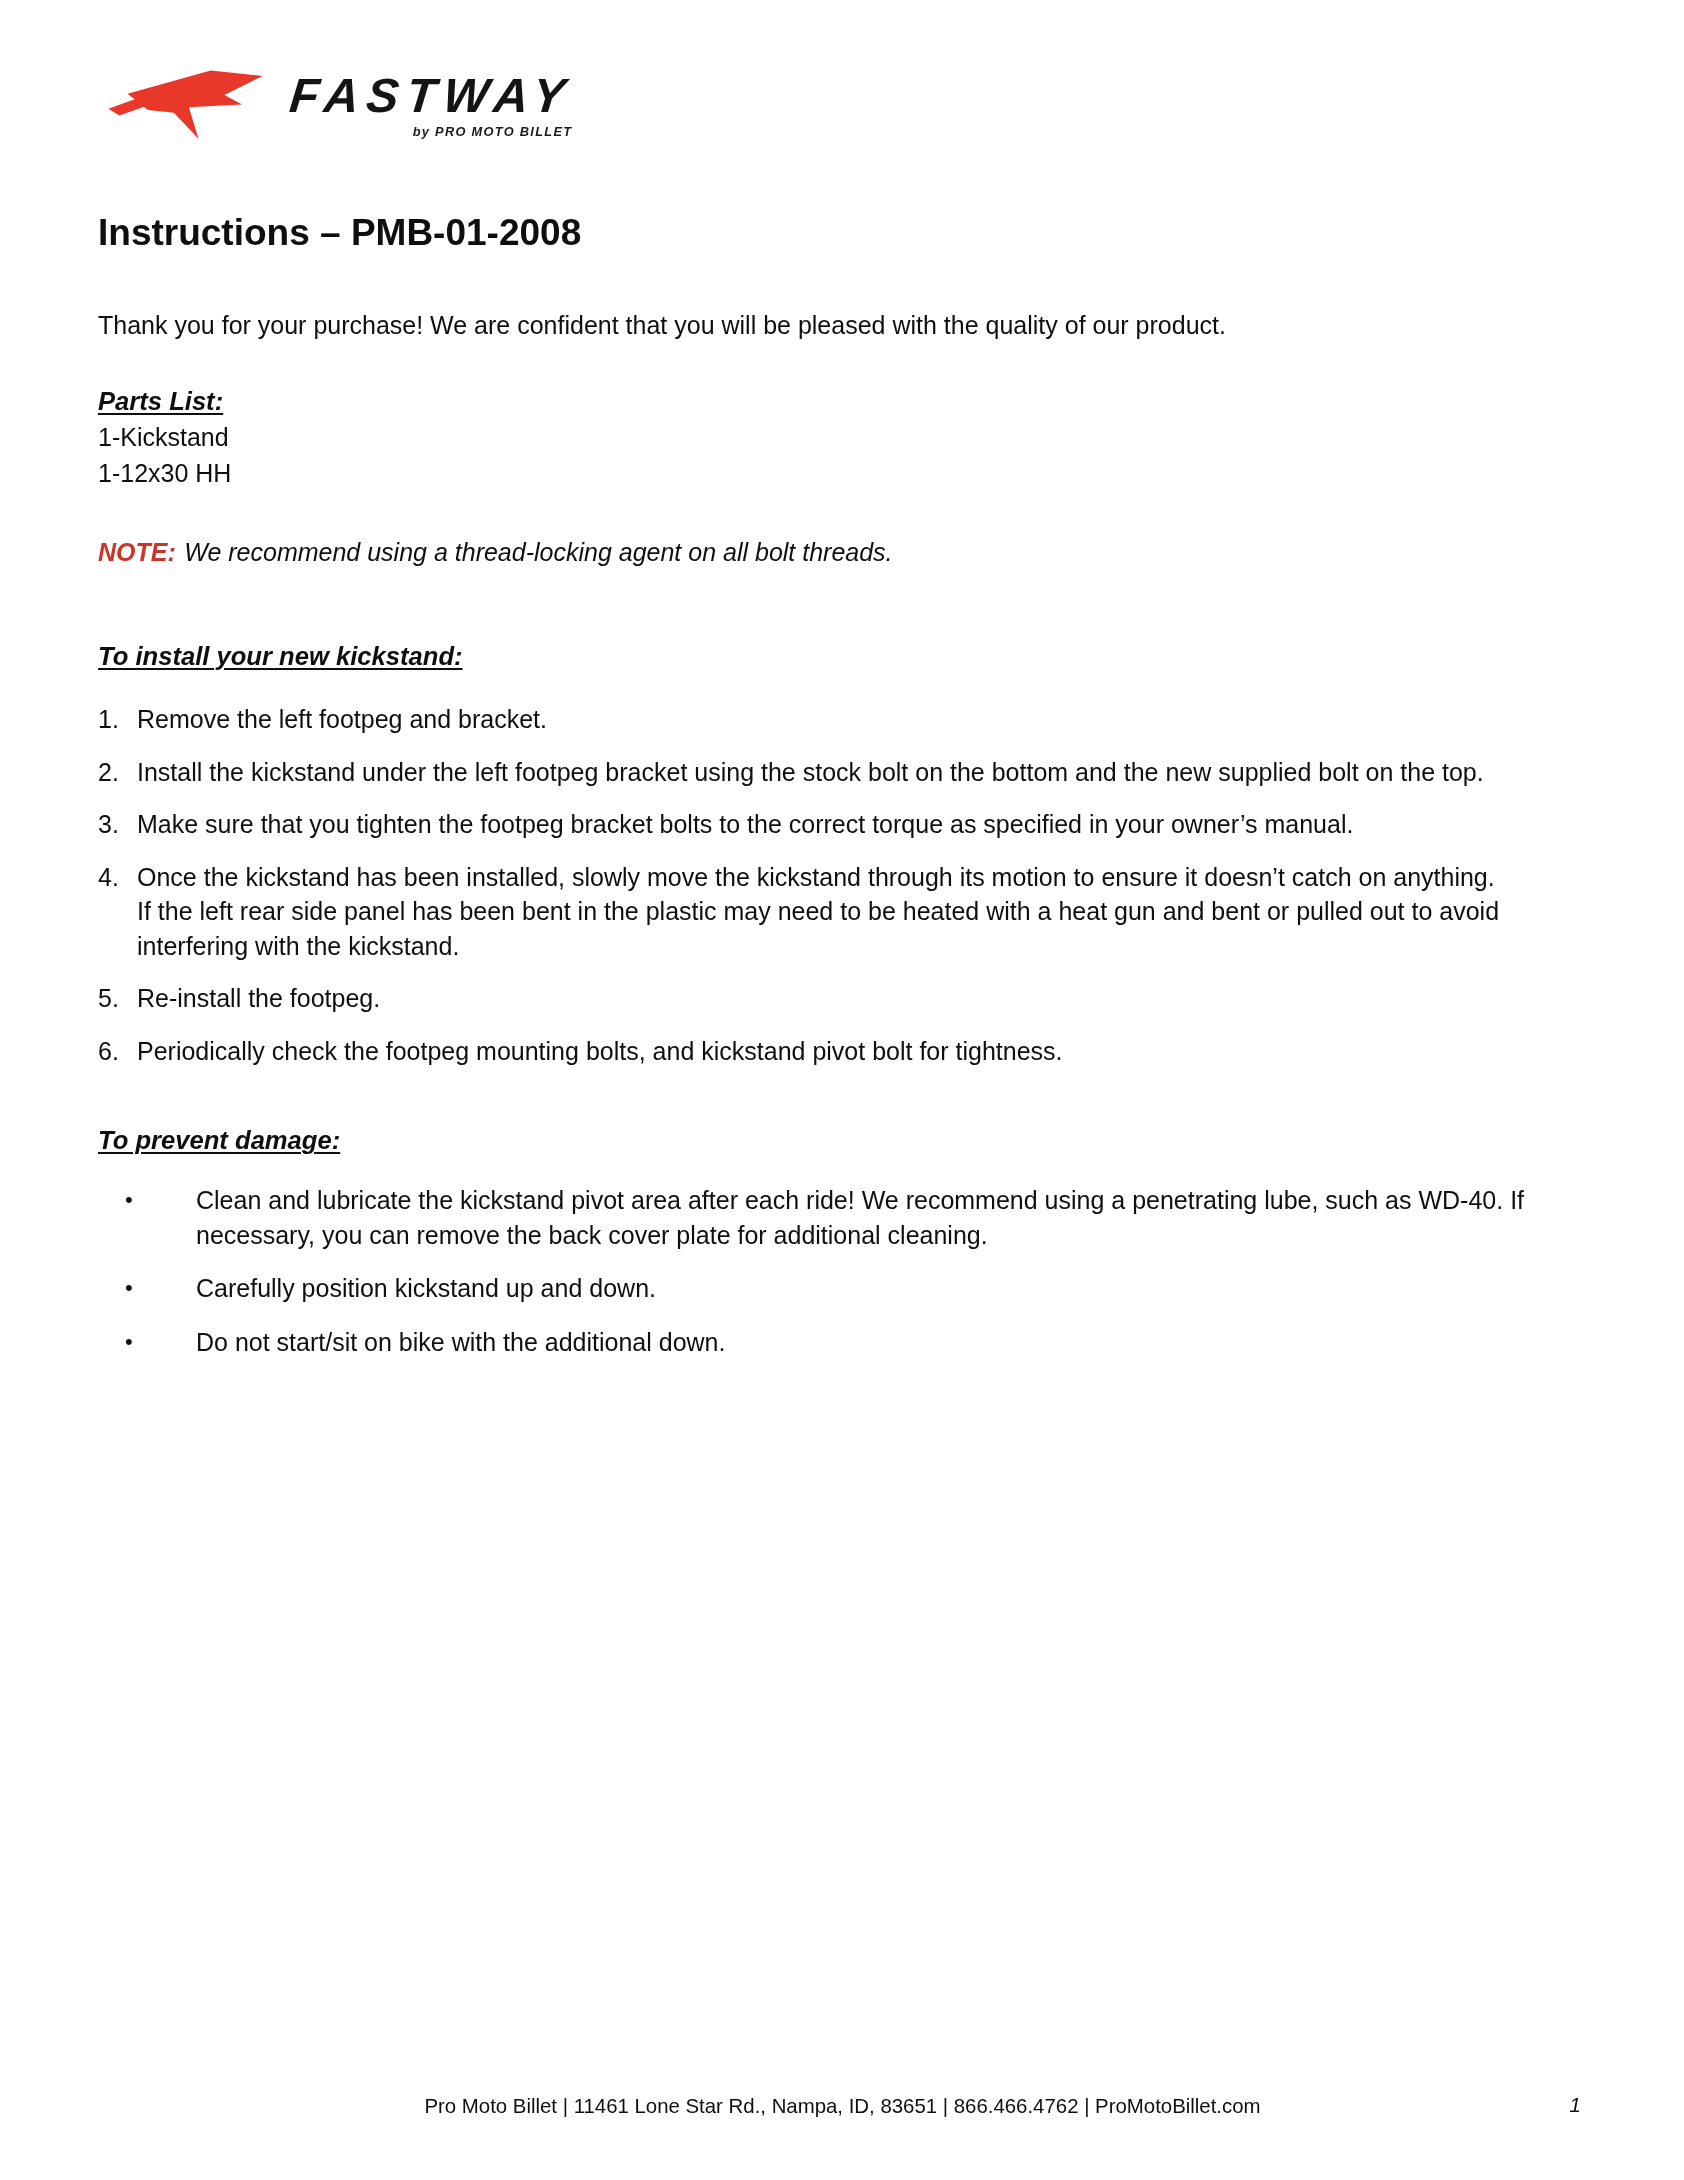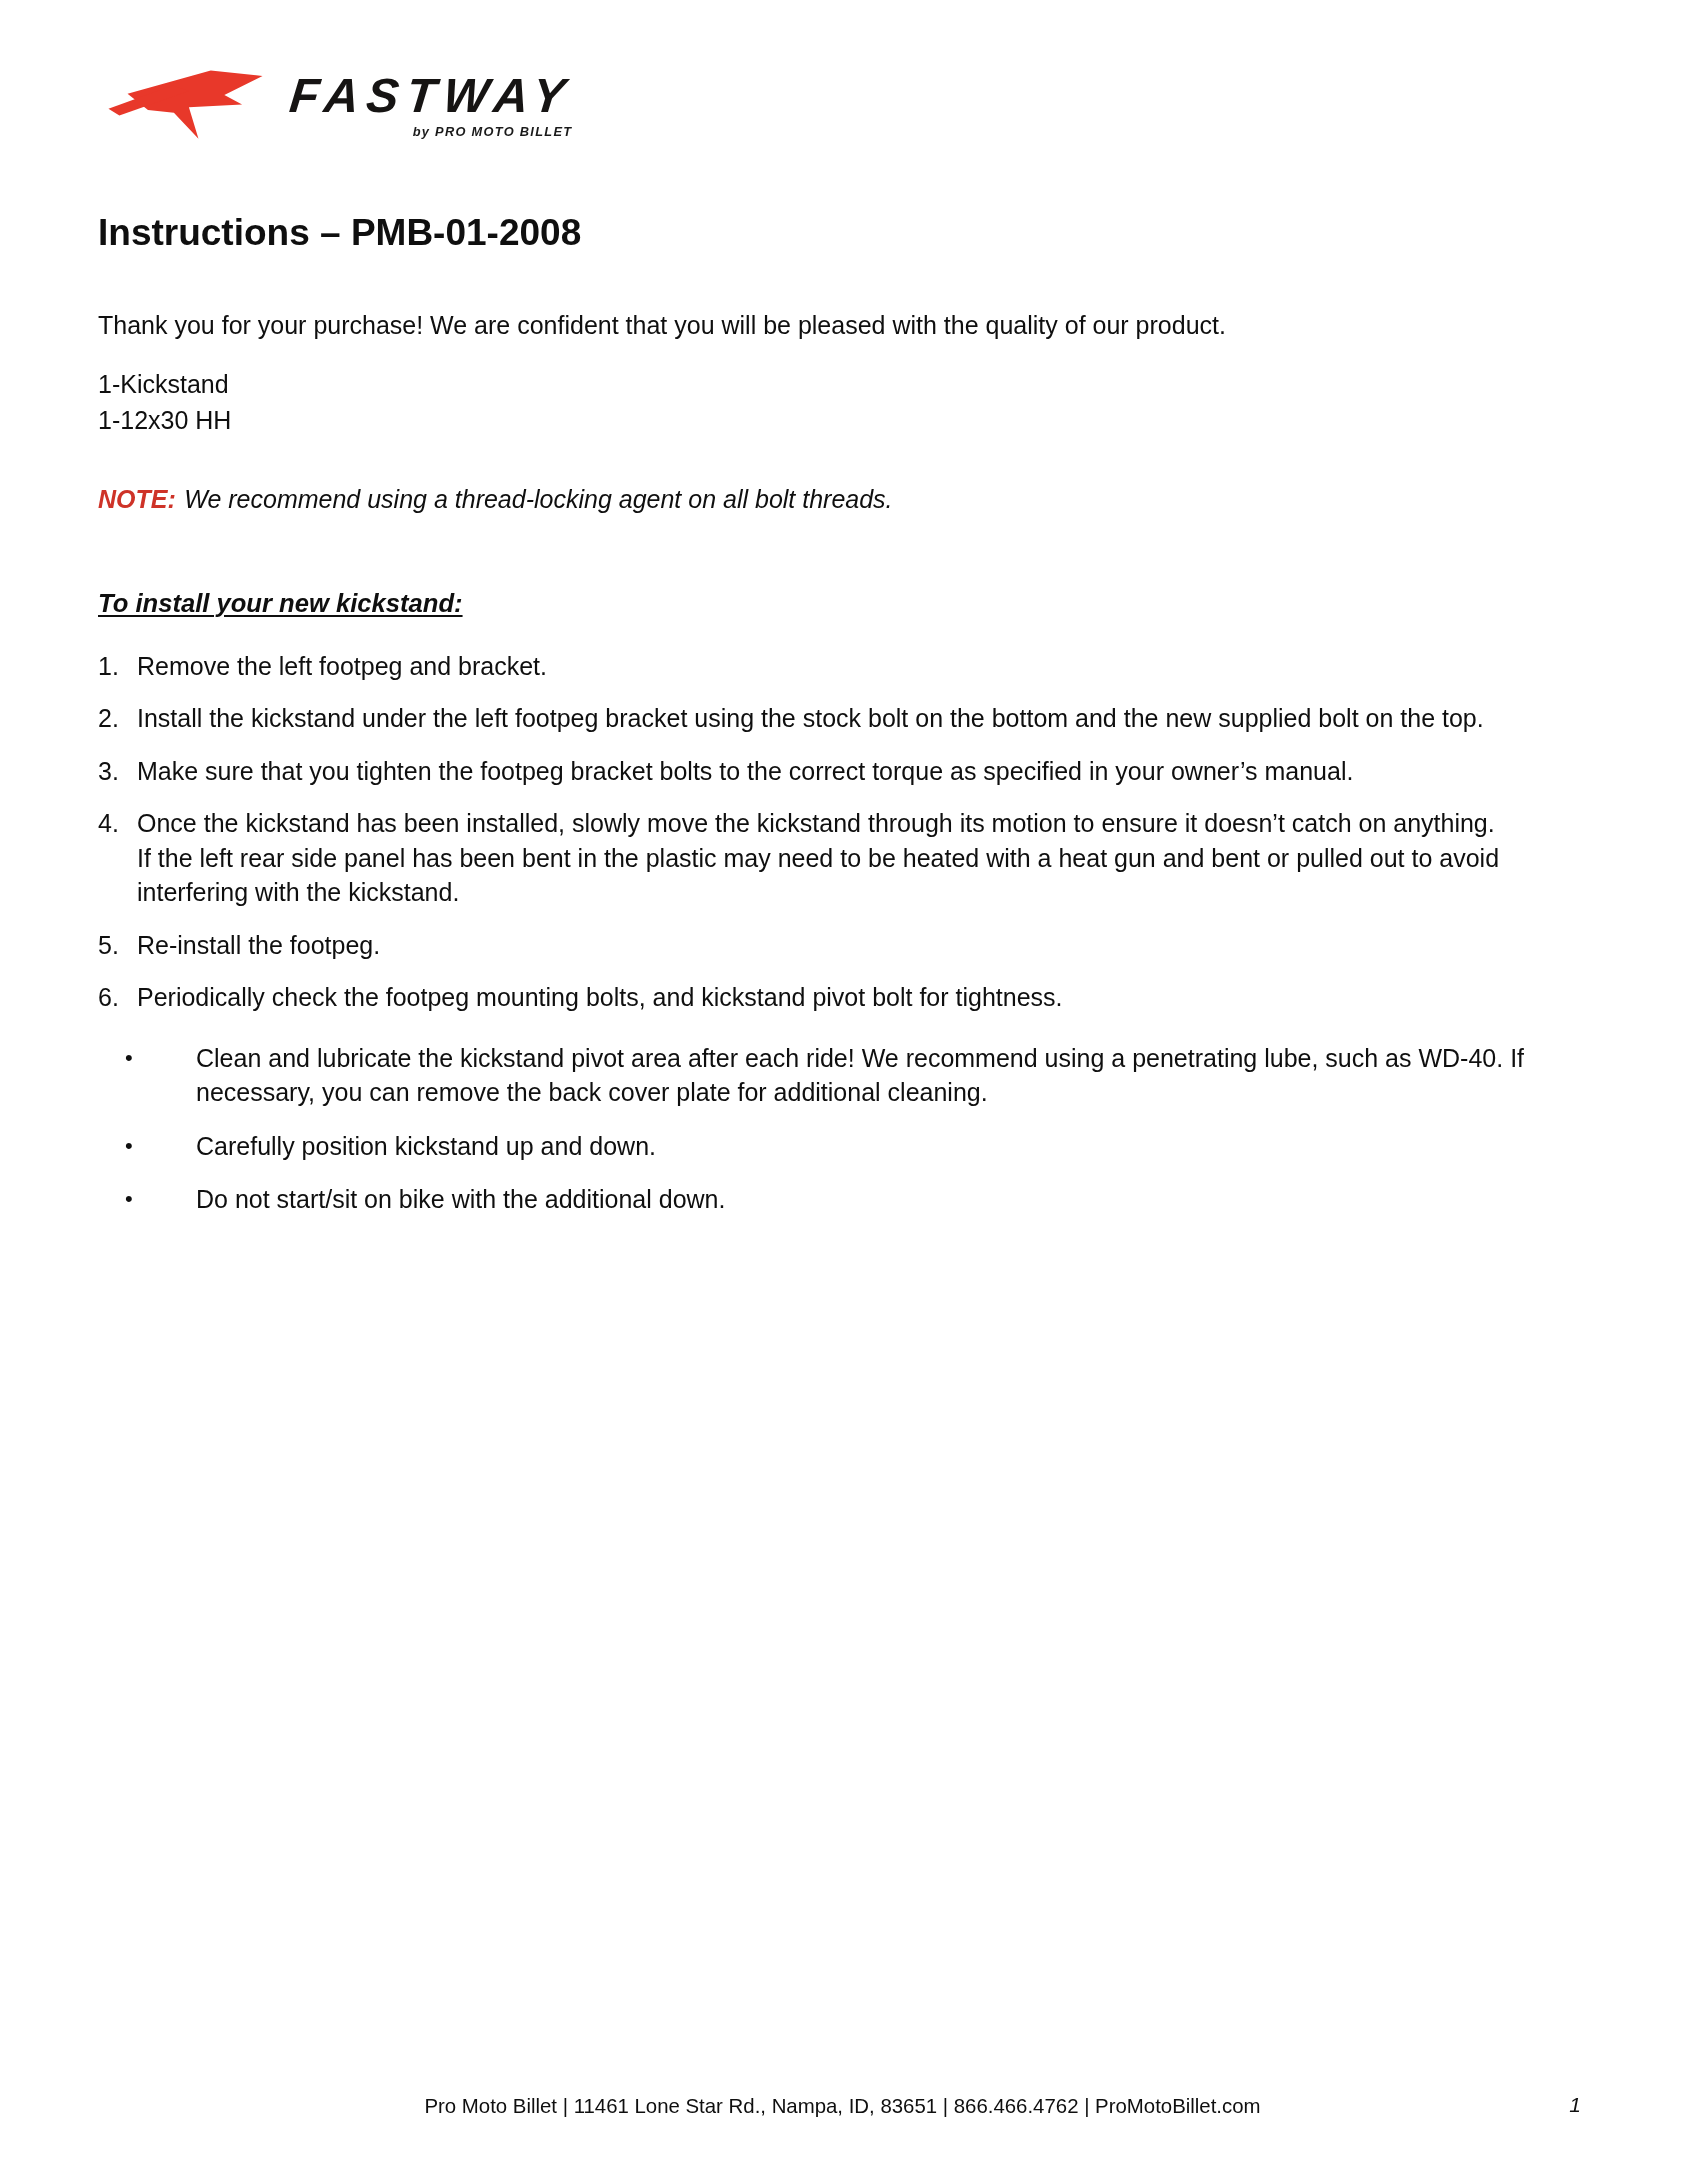--- a/index.html
+++ b/index.html
@@ -84,20 +84,21 @@
     <div class="logo-textcol">
       <div class="brand" style="color: rgb(22, 20, 19);">FASTWAY</div>
       <div class="tagline">by PRO MOTO BILLET</div>
     </div>
   </div>
 
   <h1 class="page-title">Instructions – PMB-01-2008</h1>
 
   <p class="intro">Thank you for your purchase! We are confident that you will be pleased with the quality of our product.</p>
 
+  <div class="section-heading parts-heading">Parts List:</div>
   <div class="parts-list">
       <div class="parts-item">1-Kickstand</div>
       <div class="parts-item">1-12x30 HH</div>
     </div>
 
   <p class="note-line">
     <span class="note-label" style="color: rgb(206, 51, 40);">NOTE:</span><span>We recommend using a thread-locking agent on all bolt threads.</span>
   </p>
 
   <div class="section-heading install-heading">To install your new kickstand:</div>
@@ -121,20 +122,21 @@
       <li class="step">
       <span class="num">5.</span>
       <span class="txt">Re-install the footpeg.</span>
     </li>
       <li class="step">
       <span class="num">6.</span>
       <span class="txt">Periodically check the footpeg mounting bolts, and kickstand pivot bolt for tightness.</span>
     </li>
     </ol>
 
+  <div class="section-heading prevent-heading">To prevent damage:</div>
   <ul class="bullets">
       <li class="bullet-item">
       <span class="glyph">•</span>
       <span class="btxt">Clean and lubricate the kickstand pivot area after each ride! We recommend using a penetrating lube, such as WD-40. If necessary, you can remove the back cover plate for additional cleaning.</span>
     </li>
       <li class="bullet-item">
       <span class="glyph">•</span>
       <span class="btxt">Carefully position kickstand up and down.</span>
     </li>
       <li class="bullet-item">

